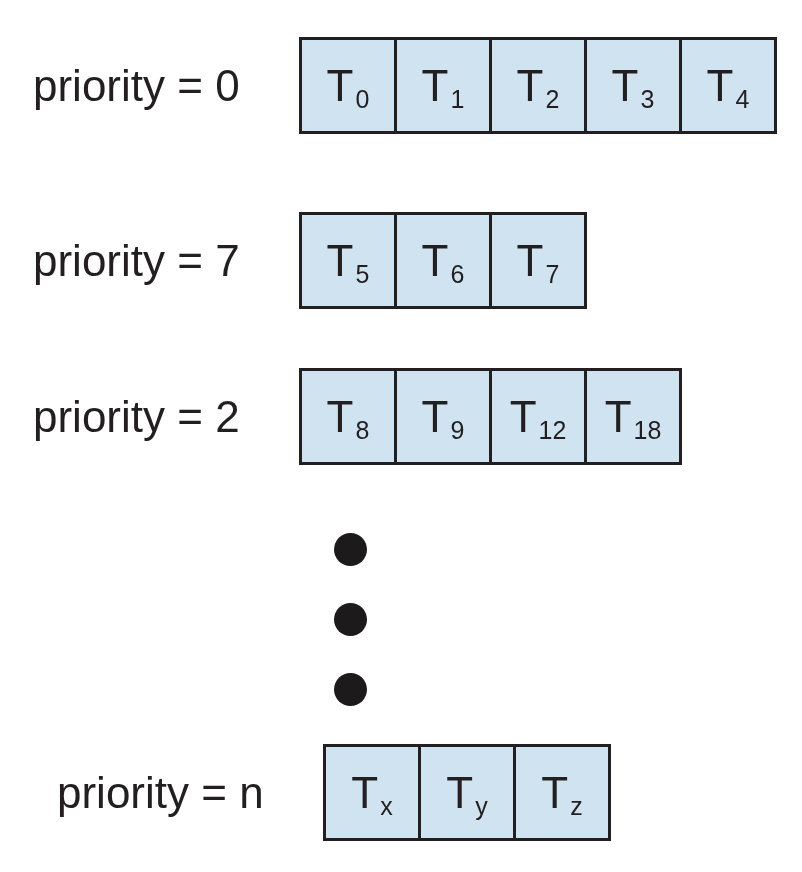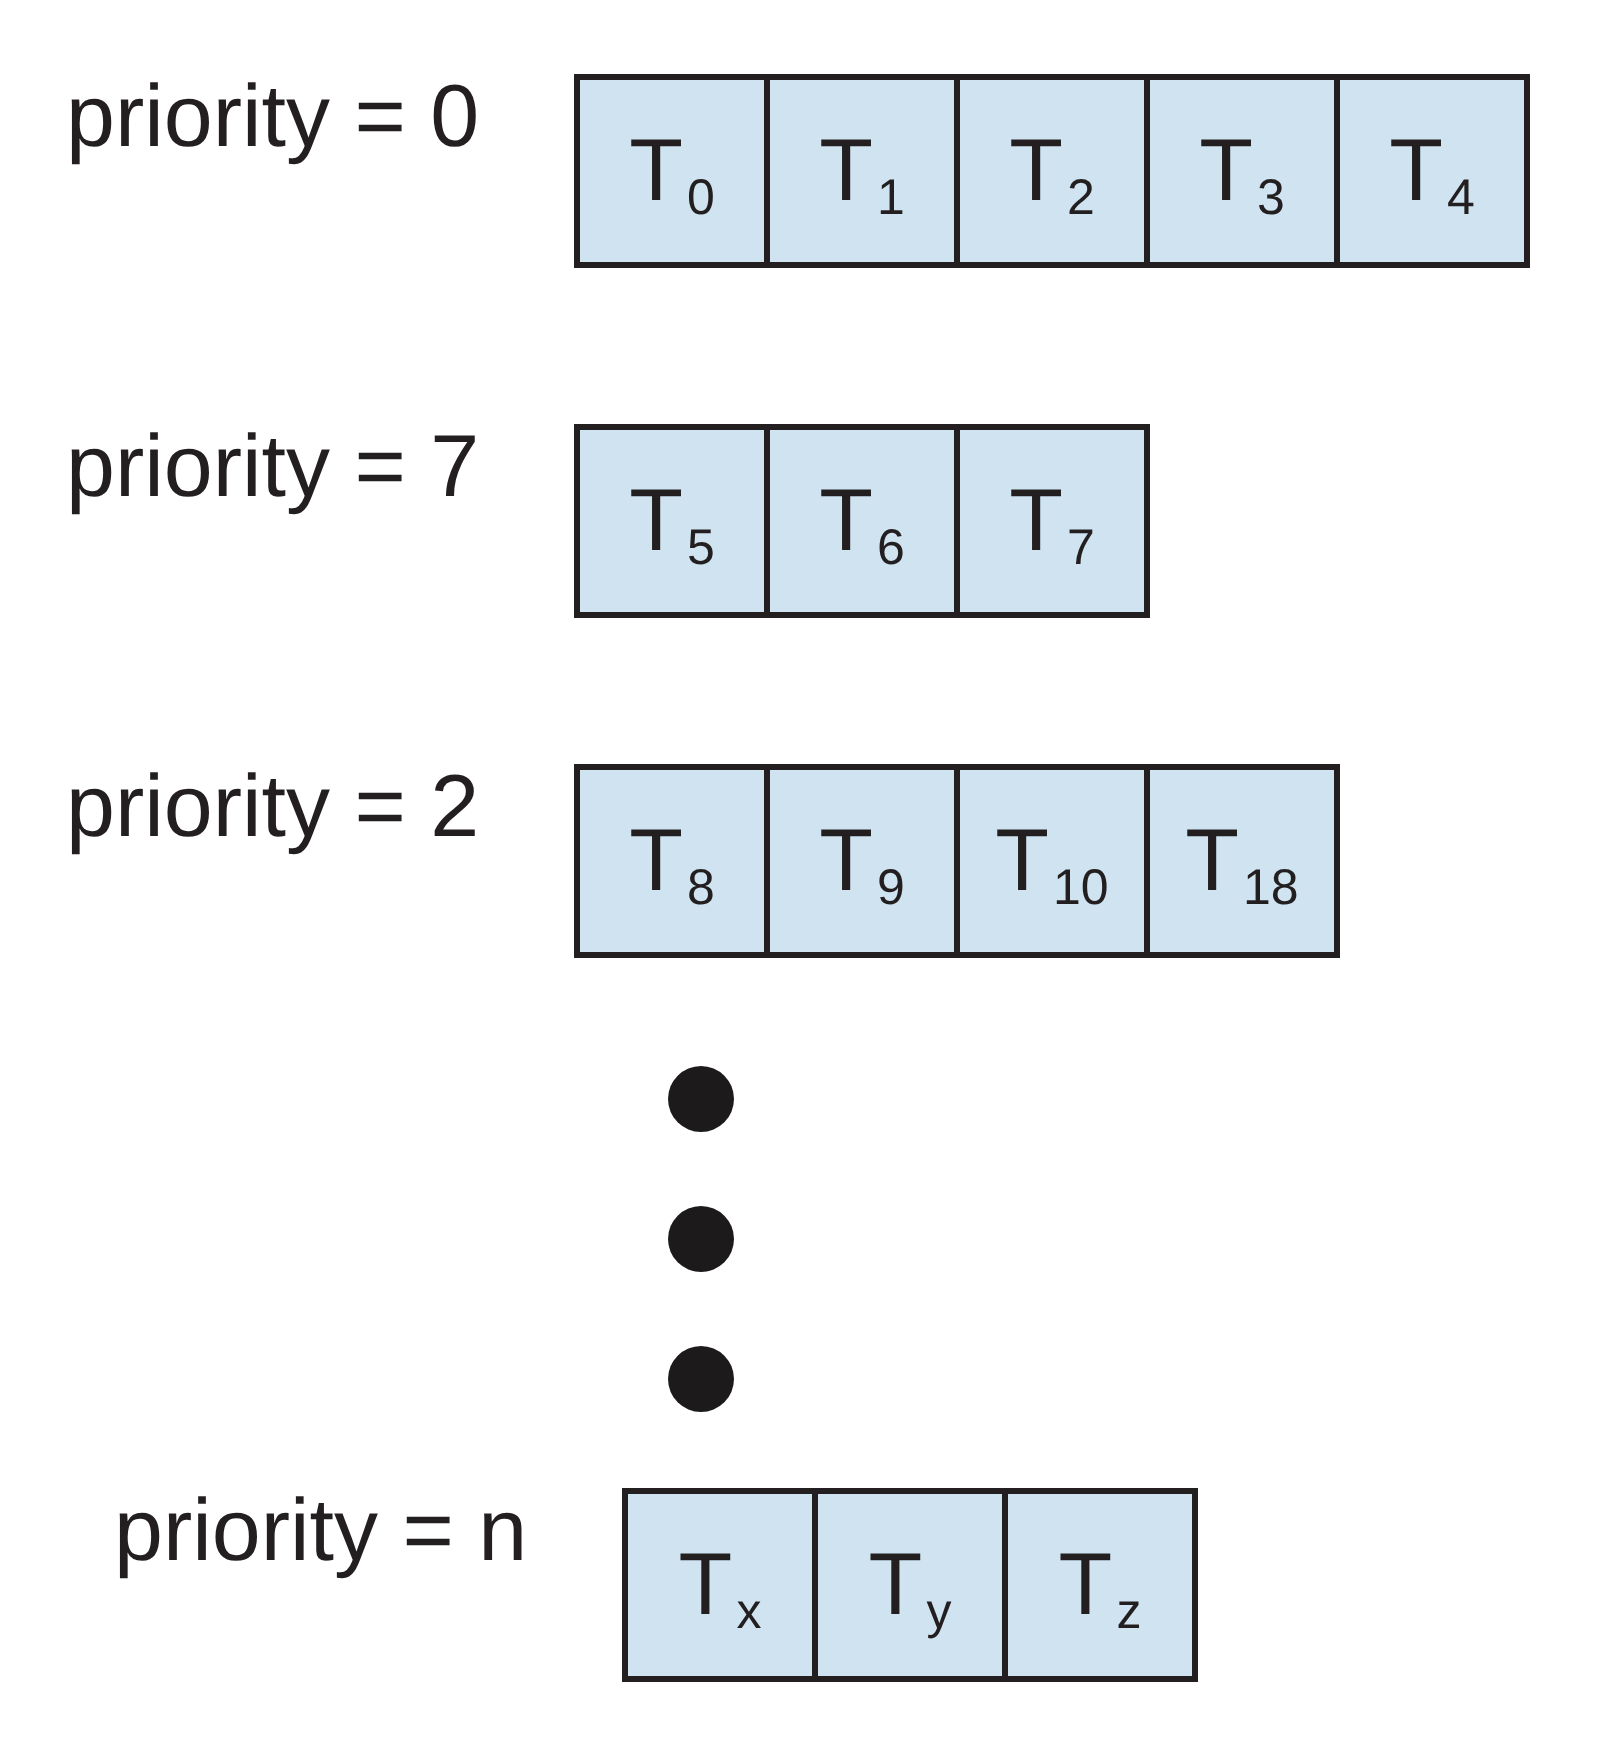--- a/index.html
+++ b/index.html
@@ -13,22 +13,23 @@
     height: 872px;
     background: #ffffff;
     font-family: "Liberation Sans", sans-serif;
     color: #231f20;
     overflow: hidden;
   }
   .row {
     position: absolute;
     left: 0;
     display: flex;
-    align-items: flex-start;
+    align-items: center;
     height: 97px;
+    gap: 12px;
   }
   .row-label {
     width: 287px;
     box-sizing: border-box;
     padding-left: 33px;
     font-size: 44px;
     line-height: 1;
     letter-spacing: 0px;
     white-space: nowrap;
   }
@@ -71,21 +72,21 @@
     justify-content: space-between;
   }
   .dot {
     width: 33px;
     height: 33px;
     border-radius: 50%;
     background: #1d1a1b;
   }
   #r0 { top: 37px; }
   #r1 { top: 212px; }
-  #r2 { top: 382px; }
+  #r2 { top: 368px; }
   #r3 { top: 744px; padding-left: 24px; }
 </style>
 </head>
 <body>
 
 <div class="canvas">
 
   <div class="row" id="r0">
     <div class="row-label">priority = 0</div>
     <div class="queue">
@@ -136,21 +137,21 @@
       <div class="cell">
           <span class="tbase">T</span>
           <span class="tsub">8</span>
         </div>
       <div class="cell">
           <span class="tbase">T</span>
           <span class="tsub">9</span>
         </div>
       <div class="cell">
           <span class="tbase">T</span>
-          <span class="tsub">10</span>
+          <span class="tsub">12</span>
         </div>
       <div class="cell">
           <span class="tbase">T</span>
           <span class="tsub">18</span>
         </div>
     </div>
   </div>
 
   <div class="dots">
     <div class="dot"></div>

